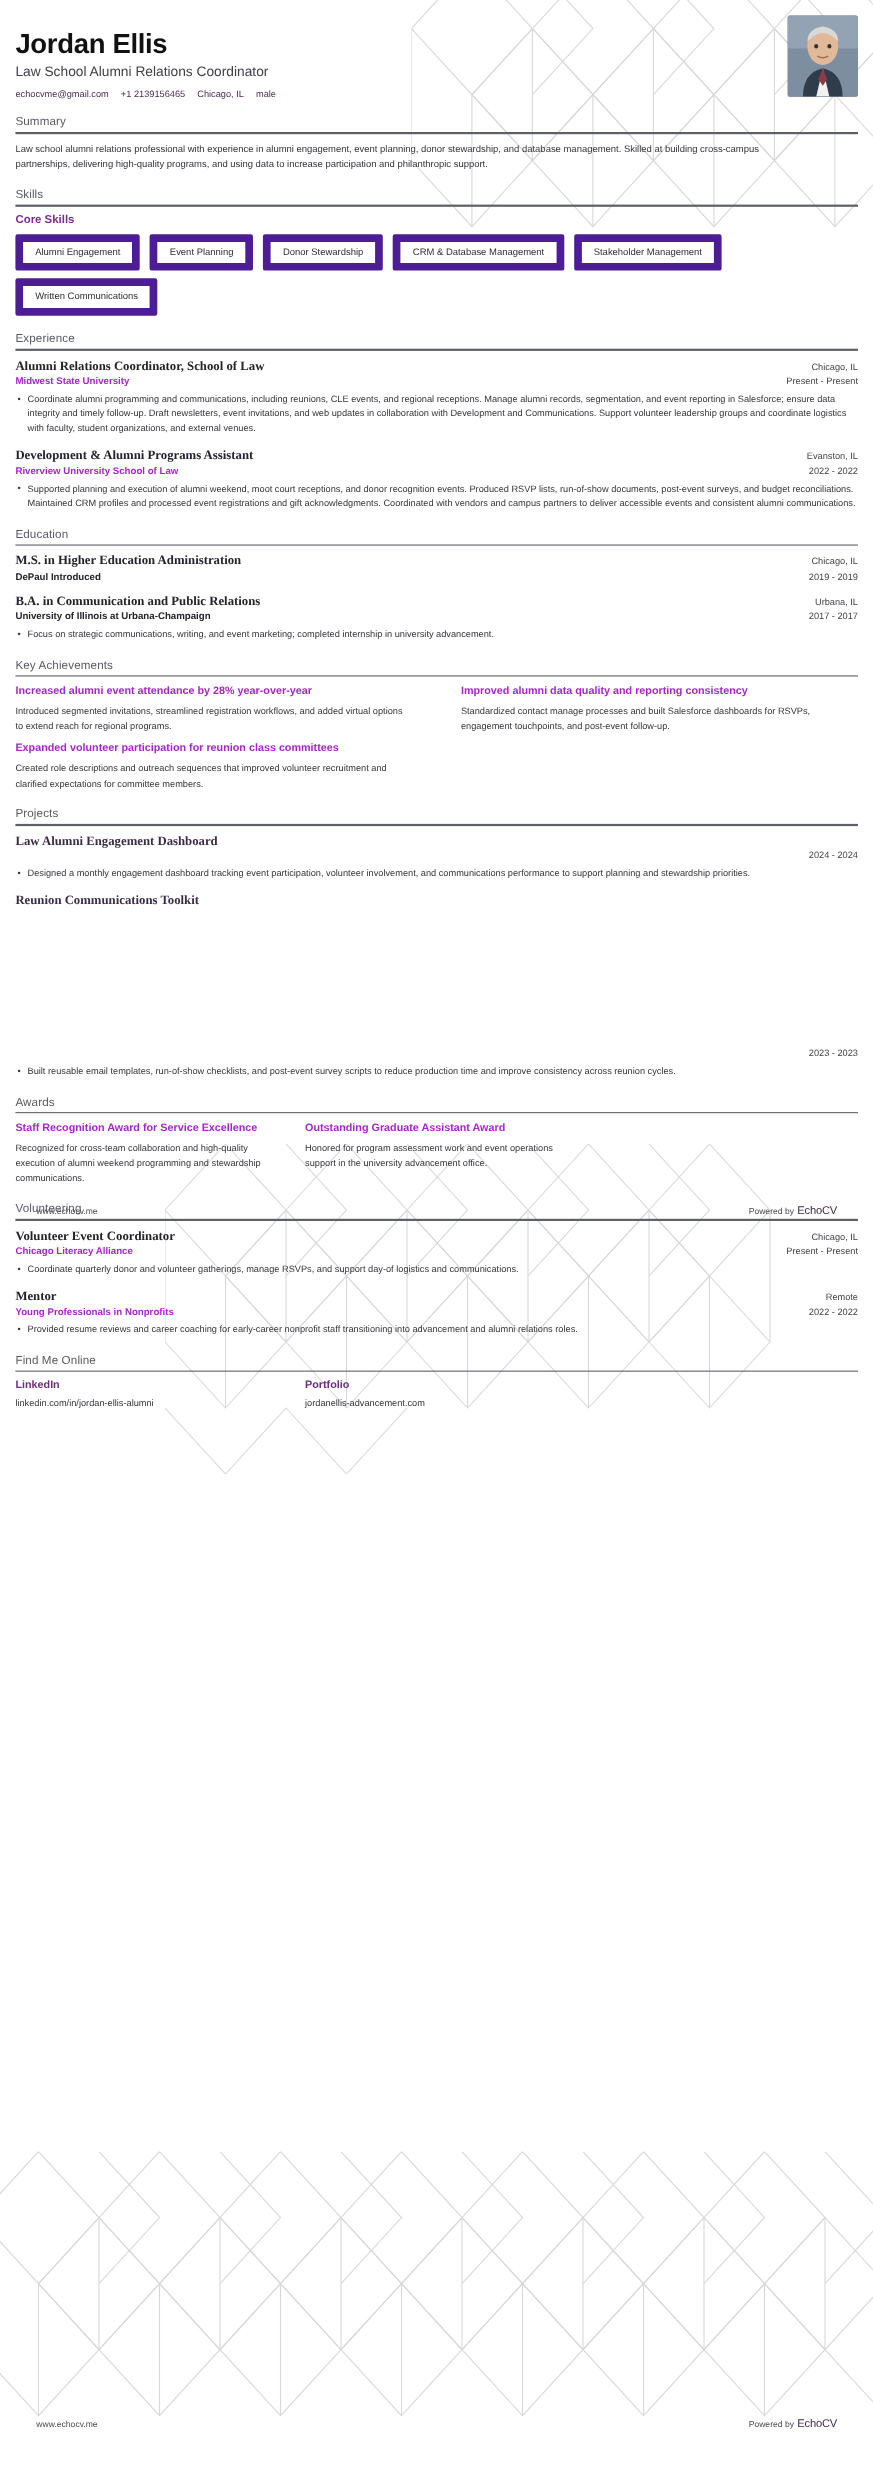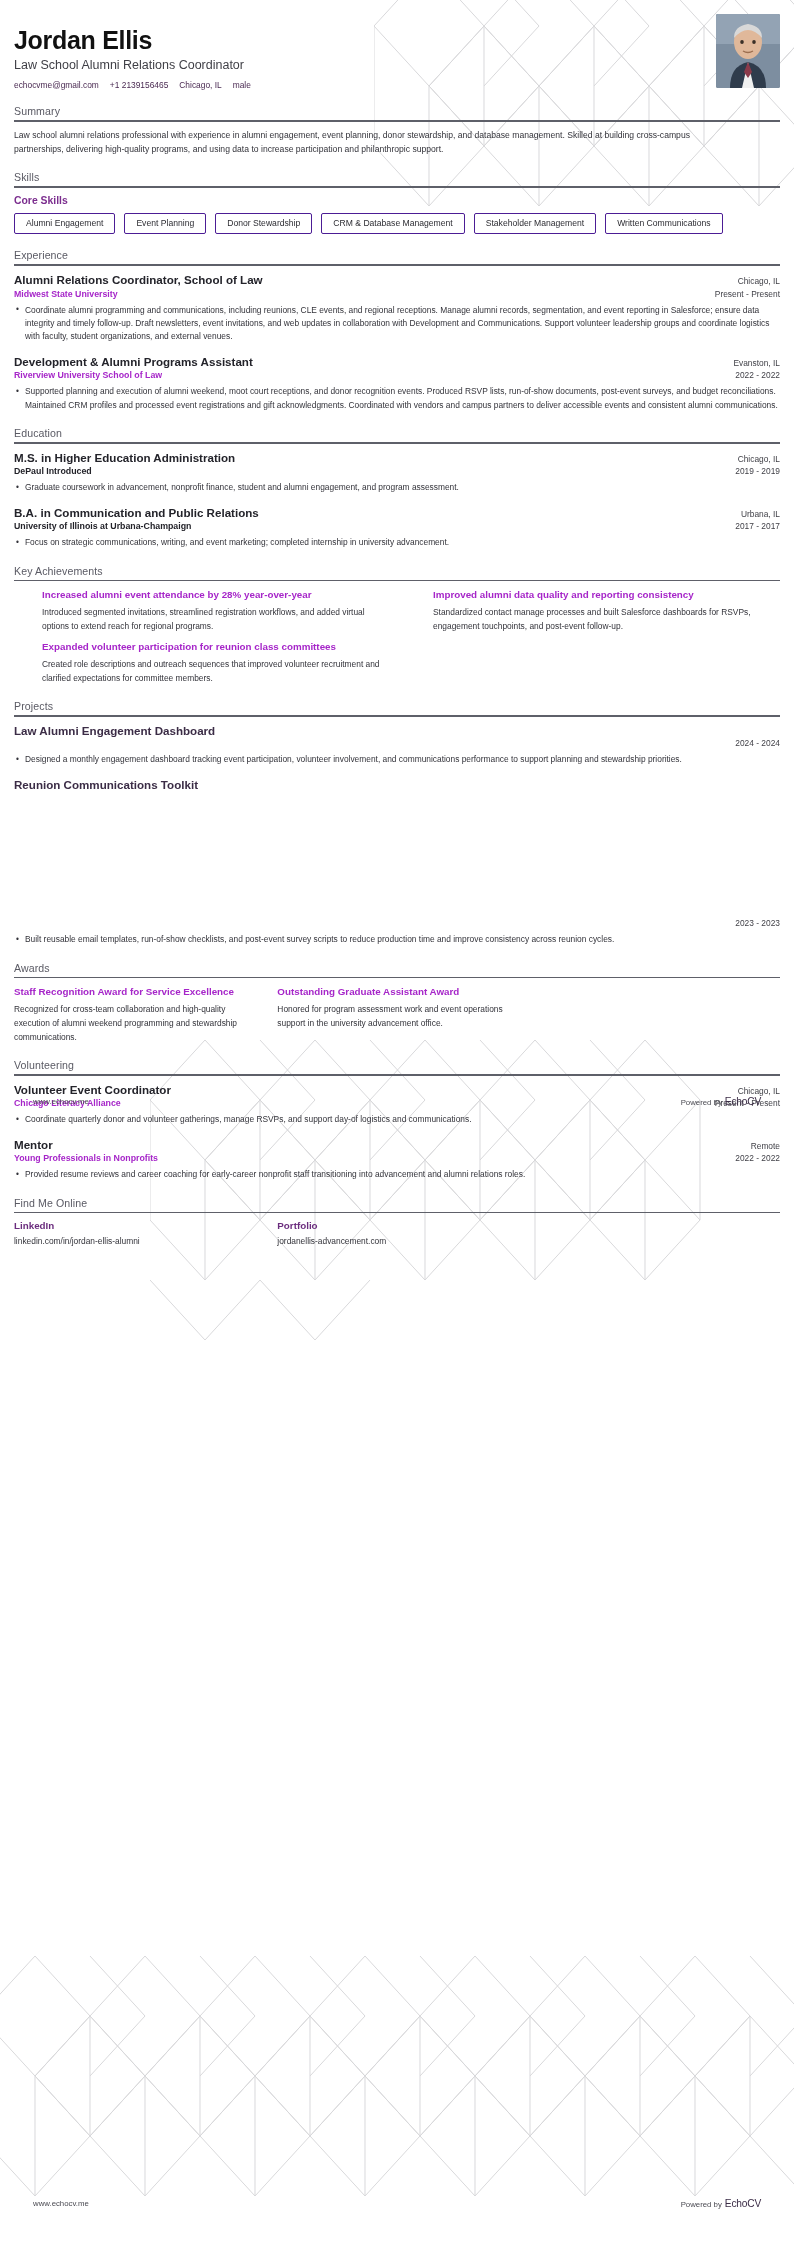--- a/index.html
+++ b/index.html
@@ -104,21 +104,21 @@
     color: #7b2d8e;
     font-weight: bold;
     margin-bottom: 7px;
   }
   .pill-row {
     display: flex;
     flex-wrap: wrap;
     gap: 7px 9px;
   }
   .pill {
-    border: 1px solid #4c1d95;
+    border: 7px solid #4c1d95;
     border-radius: 2px;
     padding: 5px 11px;
     font-size: 8.6px;
     color: #2d2d33;
     background: #ffffff;
     line-height: 1.1;
   }
 
   
   .entry { margin-bottom: 11px; }
@@ -127,20 +127,21 @@
     display: flex;
     justify-content: space-between;
     align-items: baseline;
     gap: 14px;
   }
   .entry-title {
     font-size: 11.6px;
     font-weight: bold;
     color: #3b2c46;
     line-height: 1.25;
+    font-family: Liberation Serif, serif;
   }
   .entry-title.plain { color: #23232a; }
   .entry-meta-right {
     font-size: 8.4px;
     color: #3f3f46;
     text-align: right;
     white-space: nowrap;
     flex-shrink: 0;
   }
   .entry-sub {
@@ -175,21 +176,20 @@
     left: 2px;
     top: -0.5px;
     color: #33333a;
   }
 
   
   .grid-2 {
     display: grid;
     grid-template-columns: 1fr 1fr;
     gap: 6px 44px;
-    margin-left: 28px;
   }
   .grid-3 {
     display: grid;
     grid-template-columns: 1fr 1fr 1fr;
     gap: 6px 24px;
   }
   .card-title {
     font-size: 9.8px;
     color: #a626c9;
     font-weight: bold;
@@ -408,23 +408,20 @@
 
     <div class="entry">
       <div class="entry-head">
         <div class="entry-title plain">M.S. in Higher Education Administration</div>
         <div class="entry-meta-right">Chicago, IL</div>
       </div>
       <div class="entry-subrow">
         <div class="entry-sub dark">DePaul Introduced</div>
         <div class="entry-meta-right">2019 - 2019</div>
       </div>
-      <ul class="bullets">
-        <li>Graduate coursework in advancement, nonprofit finance, student and alumni engagement, and program assessment.</li>
-      </ul>
     </div>
 
     <div class="entry">
       <div class="entry-head">
         <div class="entry-title plain">B.A. in Communication and Public Relations</div>
         <div class="entry-meta-right">Urbana, IL</div>
       </div>
       <div class="entry-subrow">
         <div class="entry-sub dark">University of Illinois at Urbana-Champaign</div>
         <div class="entry-meta-right">2017 - 2017</div>

